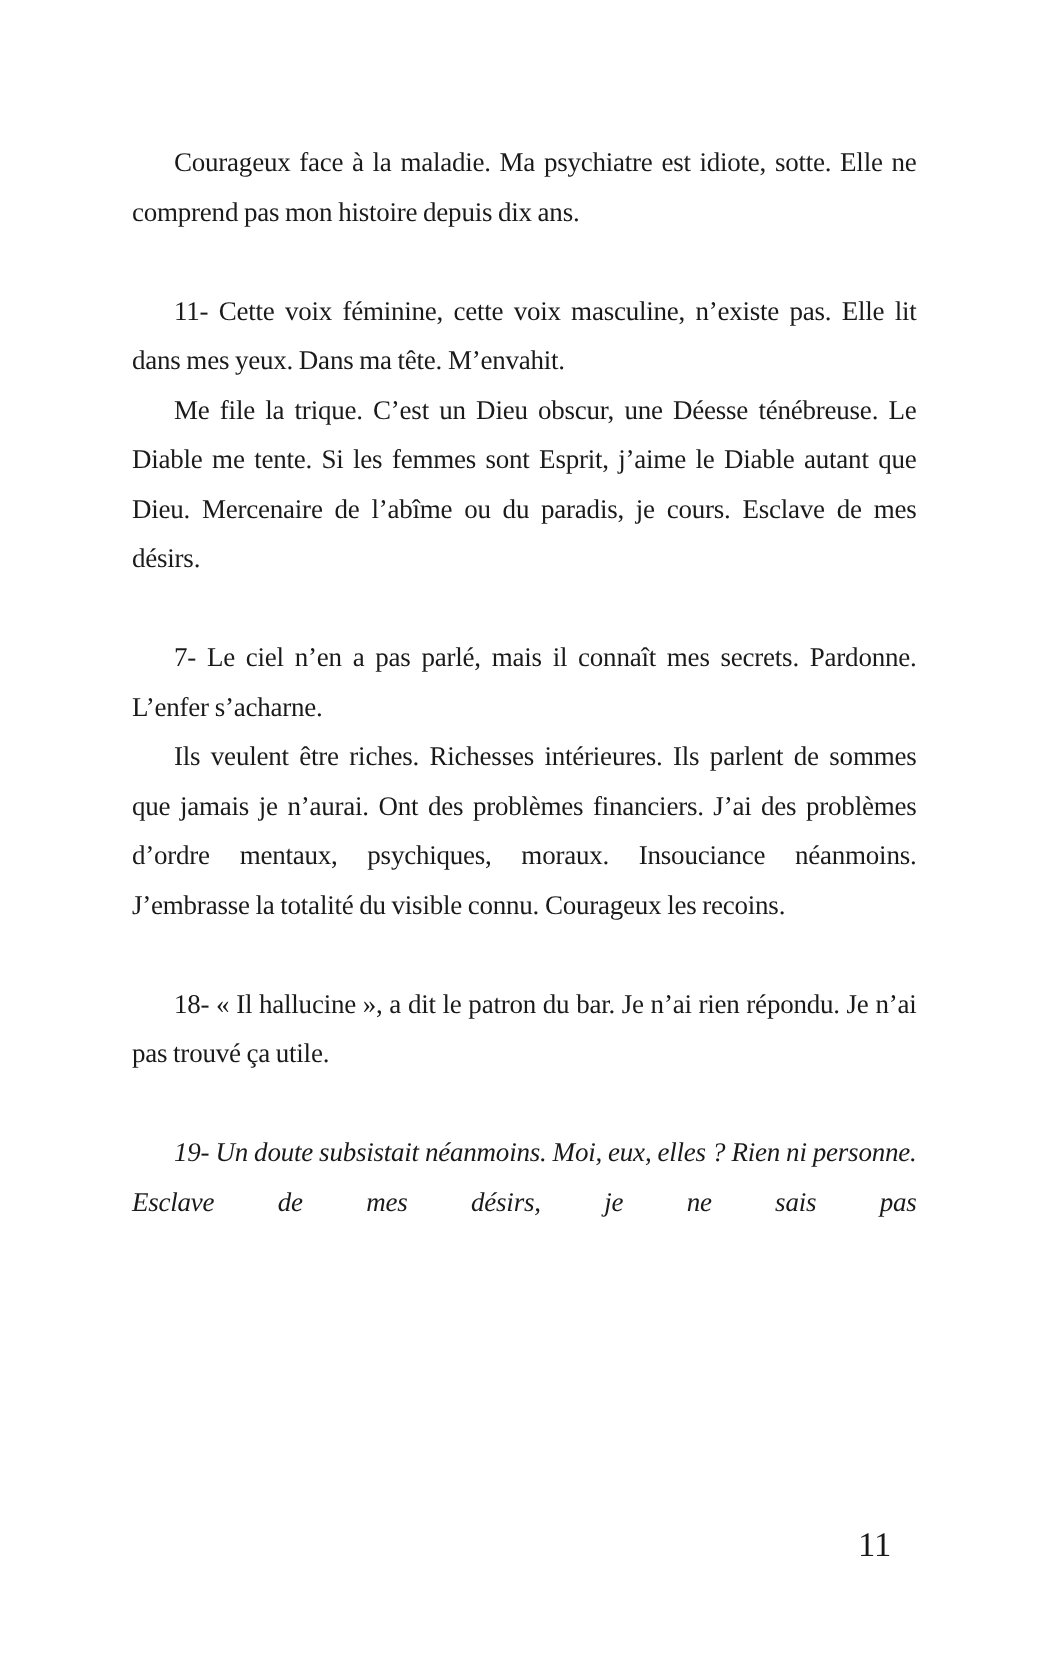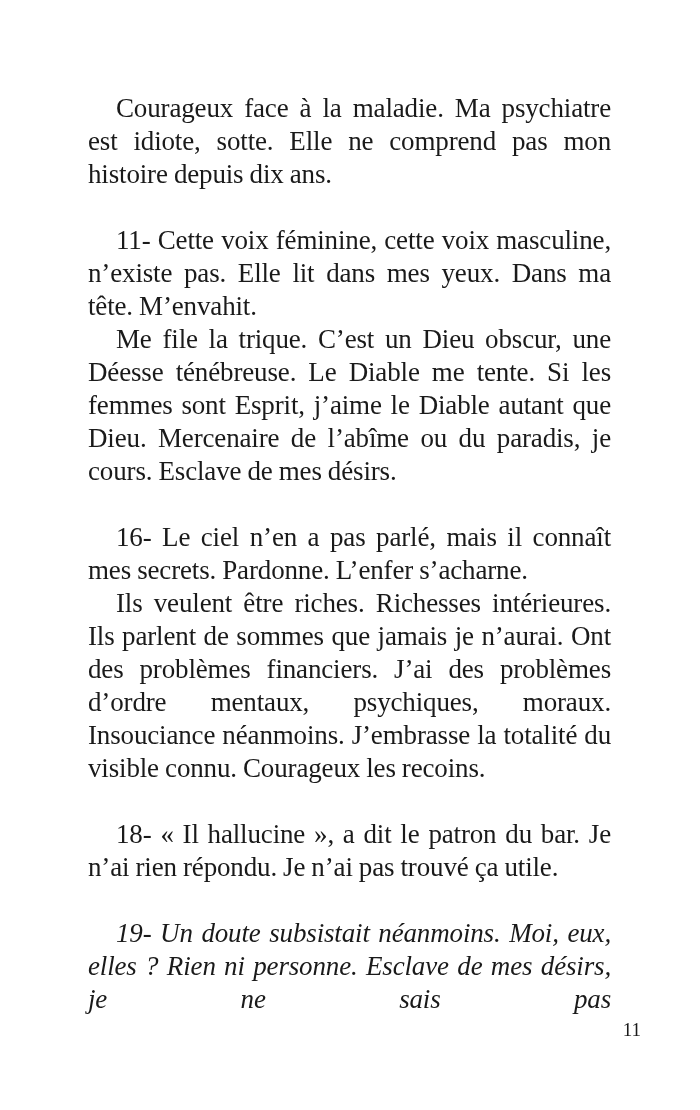--- a/index.html
+++ b/index.html
@@ -19,50 +19,50 @@
       position: absolute;
       left: 88px;
       top: 92px;
       width: 523px;
     }
     .section {
       margin: 0 0 33px 0;
     }
     .para {
       margin: 0;
-      font-size: 27px;
+      font-size: 18px;
       line-height: 33px;
       text-align: justify;
       text-indent: 28px;
       letter-spacing: -0.15px;
       word-spacing: -0.5px;
     }
     .page-number {
       position: absolute;
-      left: 590px;
+      left: 572px;
       width: 51px;
       top: 1013px;
-      text-align: right;
-      font-size: 19px;
+      text-align: left;
+      font-size: 23px;
       line-height: 33px;
     }
   </style>
 </head>
 <body>
 
 <div class="page">
   <div class="section">
     <p class="para">Courageux face à la maladie. Ma psychiatre est idiote, sotte. Elle ne comprend pas mon histoire depuis dix ans.</p>
   </div>
   <div class="section">
     <p class="para">11- Cette voix féminine, cette voix masculine, n’existe pas. Elle lit dans mes yeux. Dans ma tête. M’envahit.</p>
     <p class="para">Me file la trique. C’est un Dieu obscur, une Déesse ténébreuse. Le Diable me tente. Si les femmes sont Esprit, j’aime le Diable autant que Dieu. Mercenaire de l’abîme ou du paradis, je cours. Esclave de mes désirs.</p>
   </div>
   <div class="section">
-    <p class="para">16- Le ciel n’en a pas parlé, mais il connaît mes secrets. Pardonne. L’enfer s’acharne.</p>
+    <p class="para">7- Le ciel n’en a pas parlé, mais il connaît mes secrets. Pardonne. L’enfer s’acharne.</p>
     <p class="para">Ils veulent être riches. Richesses intérieures. Ils parlent de sommes que jamais je n’aurai. Ont des problèmes financiers. J’ai des problèmes d’ordre mentaux, psychiques, moraux. Insouciance néanmoins. J’embrasse la totalité du visible connu. Courageux les recoins.</p>
   </div>
   <div class="section">
     <p class="para">18- « Il hallucine », a dit le patron du bar. Je n’ai rien répondu. Je n’ai pas trouvé ça utile.</p>
   </div>
   <div class="section">
     <p class="para" style="text-align-last: justify; font-style: italic;">19- Un doute subsistait néanmoins. Moi, eux, elles ? Rien ni personne. Esclave de mes désirs, je ne sais pas</p>
   </div>
 </div>
 

